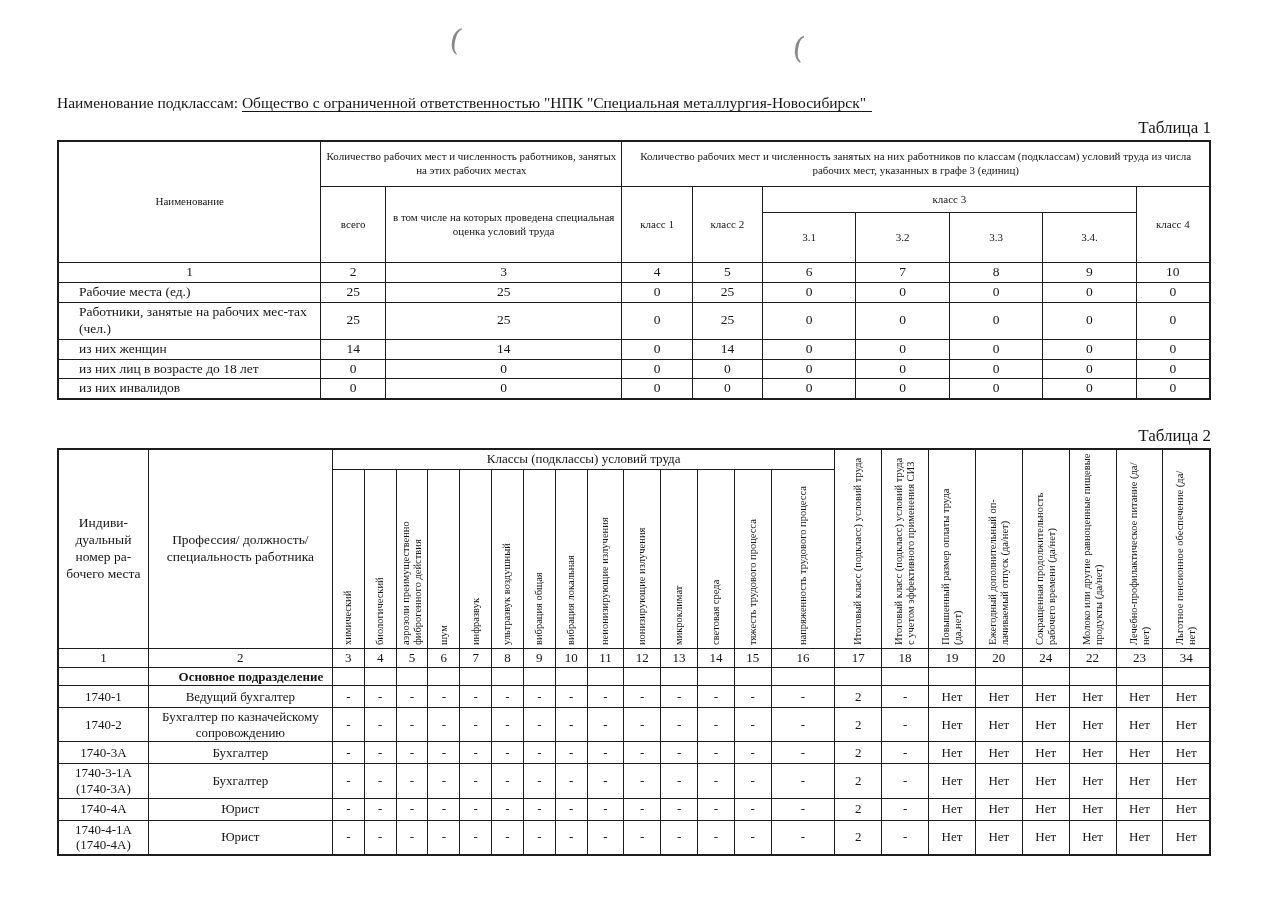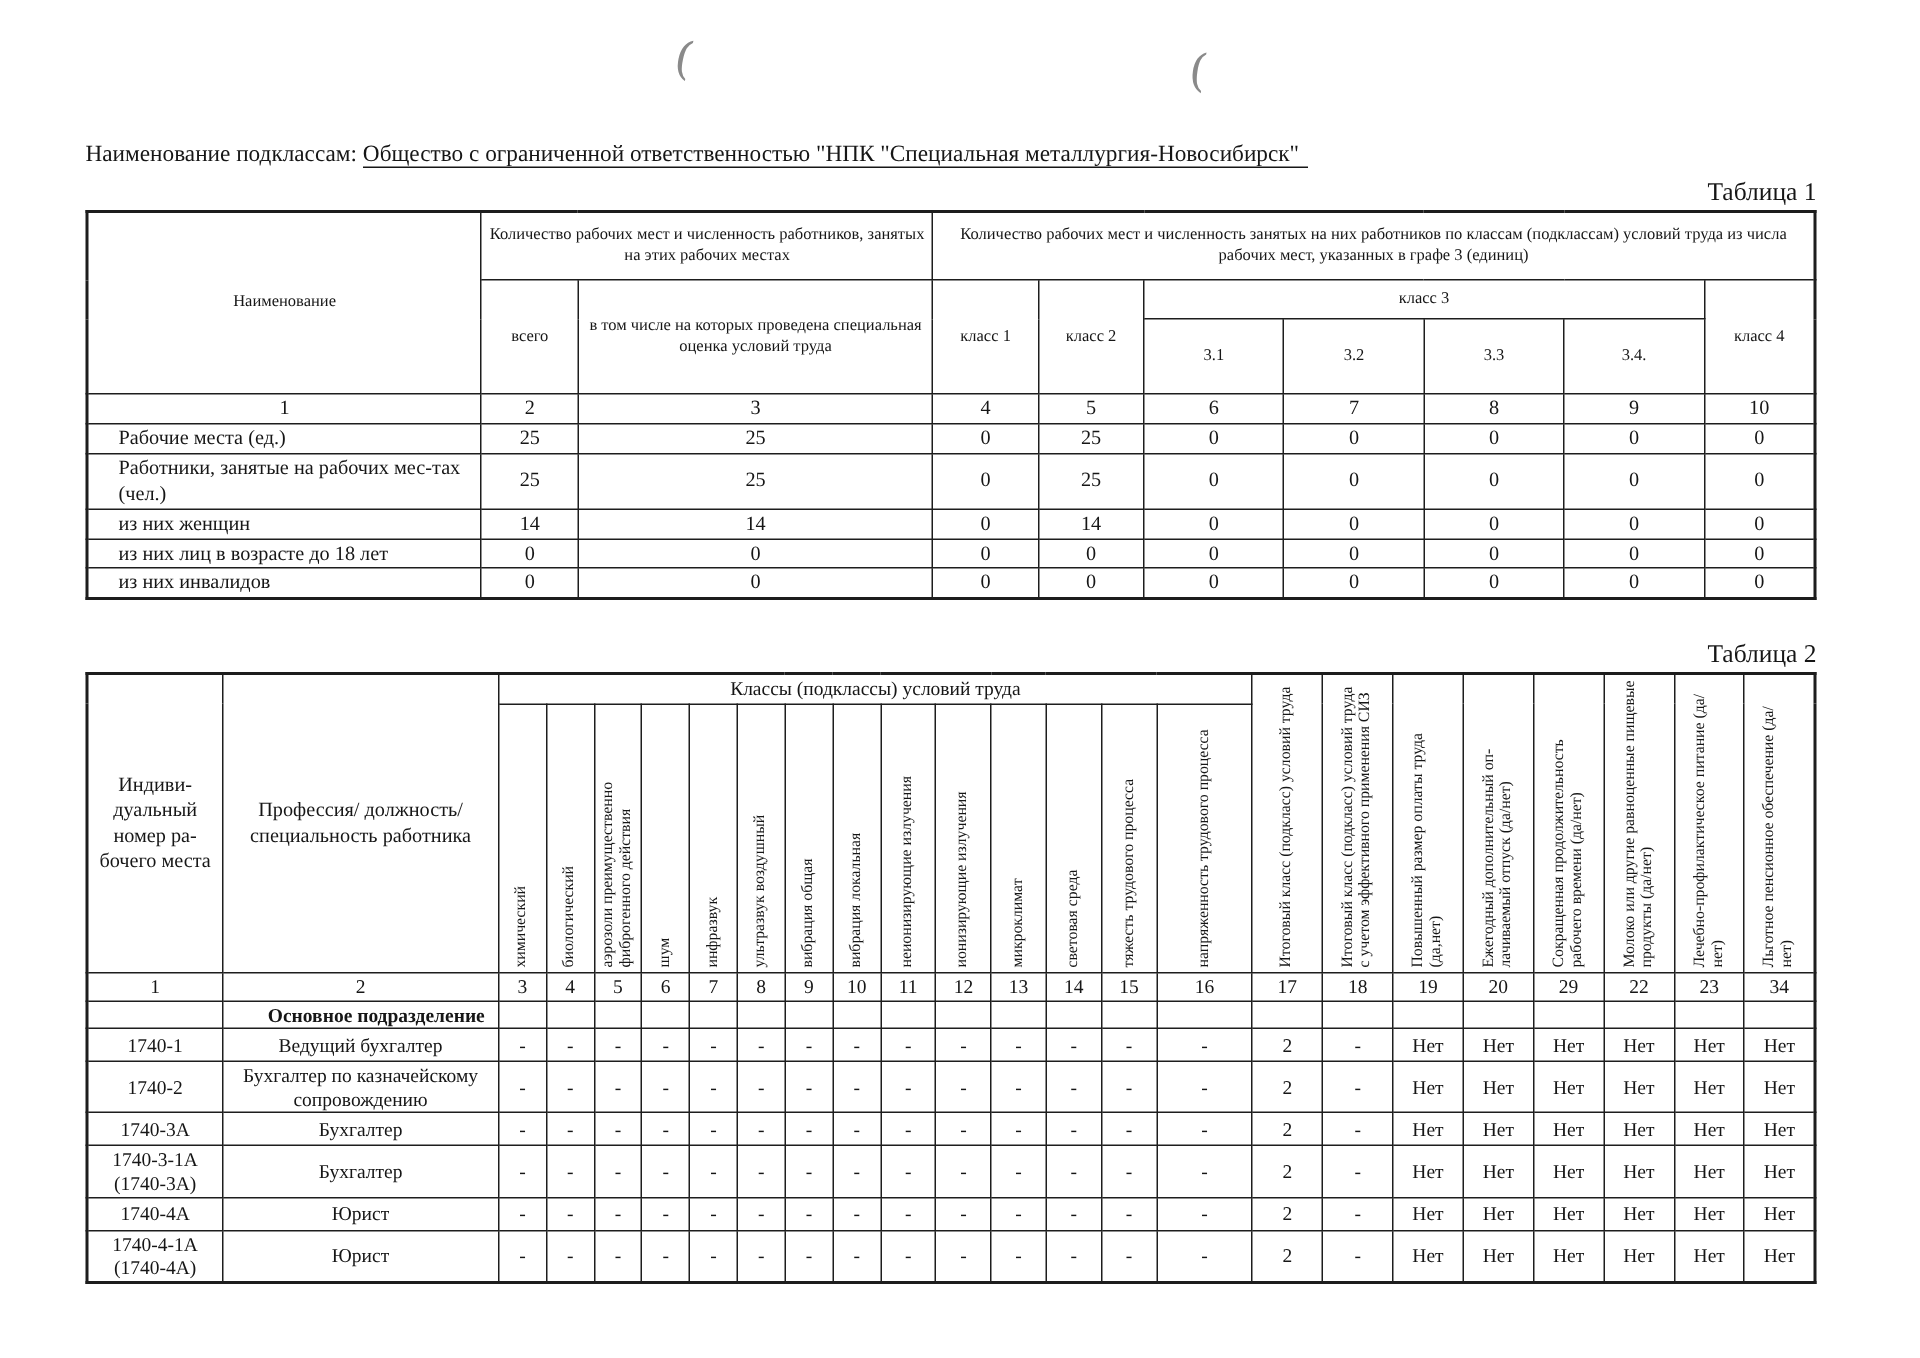--- a/index.html
+++ b/index.html
@@ -329,21 +329,21 @@
           <td>11</td>
           <td>12</td>
           <td>13</td>
           <td>14</td>
           <td>15</td>
           <td>16</td>
           <td>17</td>
           <td>18</td>
           <td>19</td>
           <td>20</td>
-          <td>29</td>
+          <td>24</td>
           <td>22</td>
           <td>23</td>
           <td>34</td>
         </tr>
     </thead>
     <tbody>
       <tr class="sectionrow">
         <td></td>
         <td class="section">Основное подразделение</td>
       <td></td>

